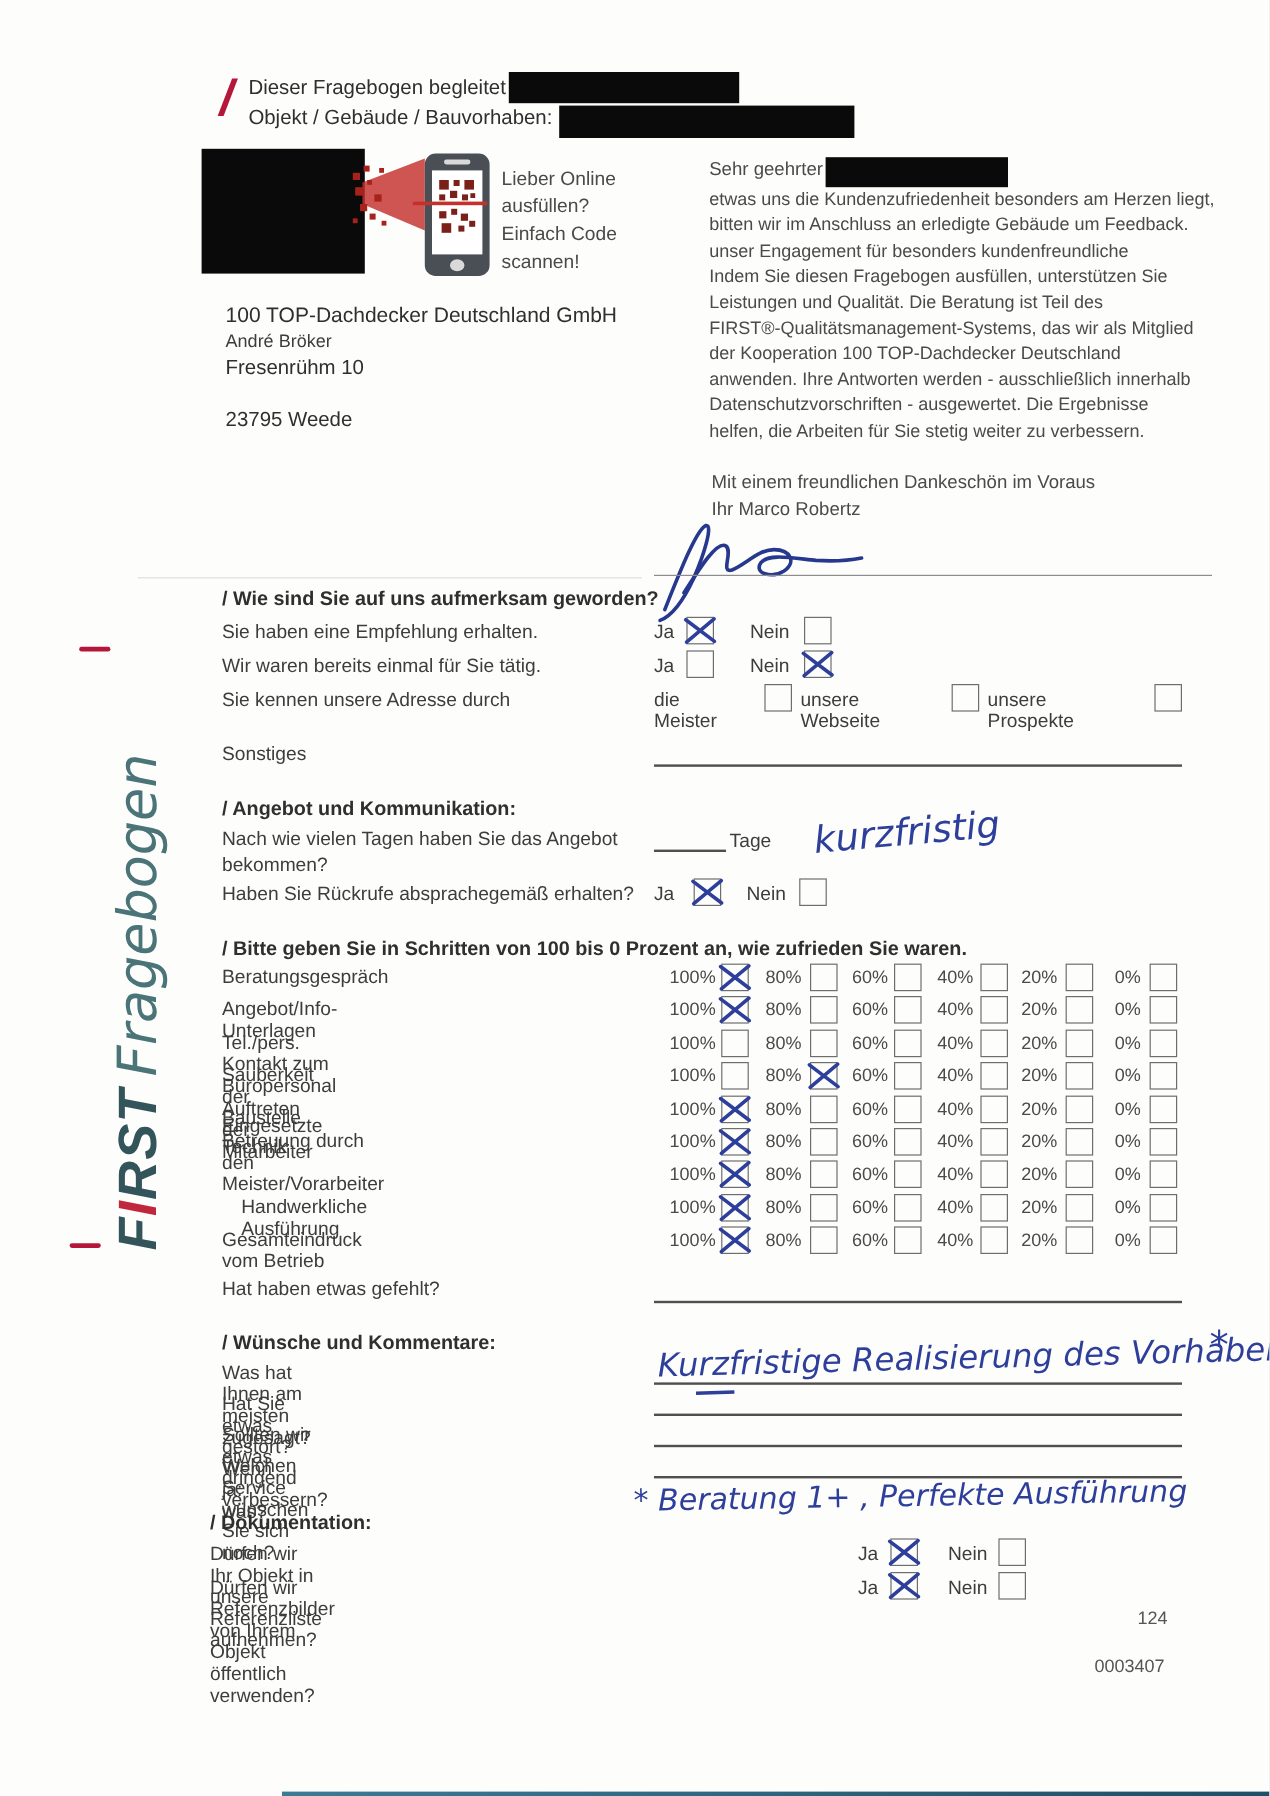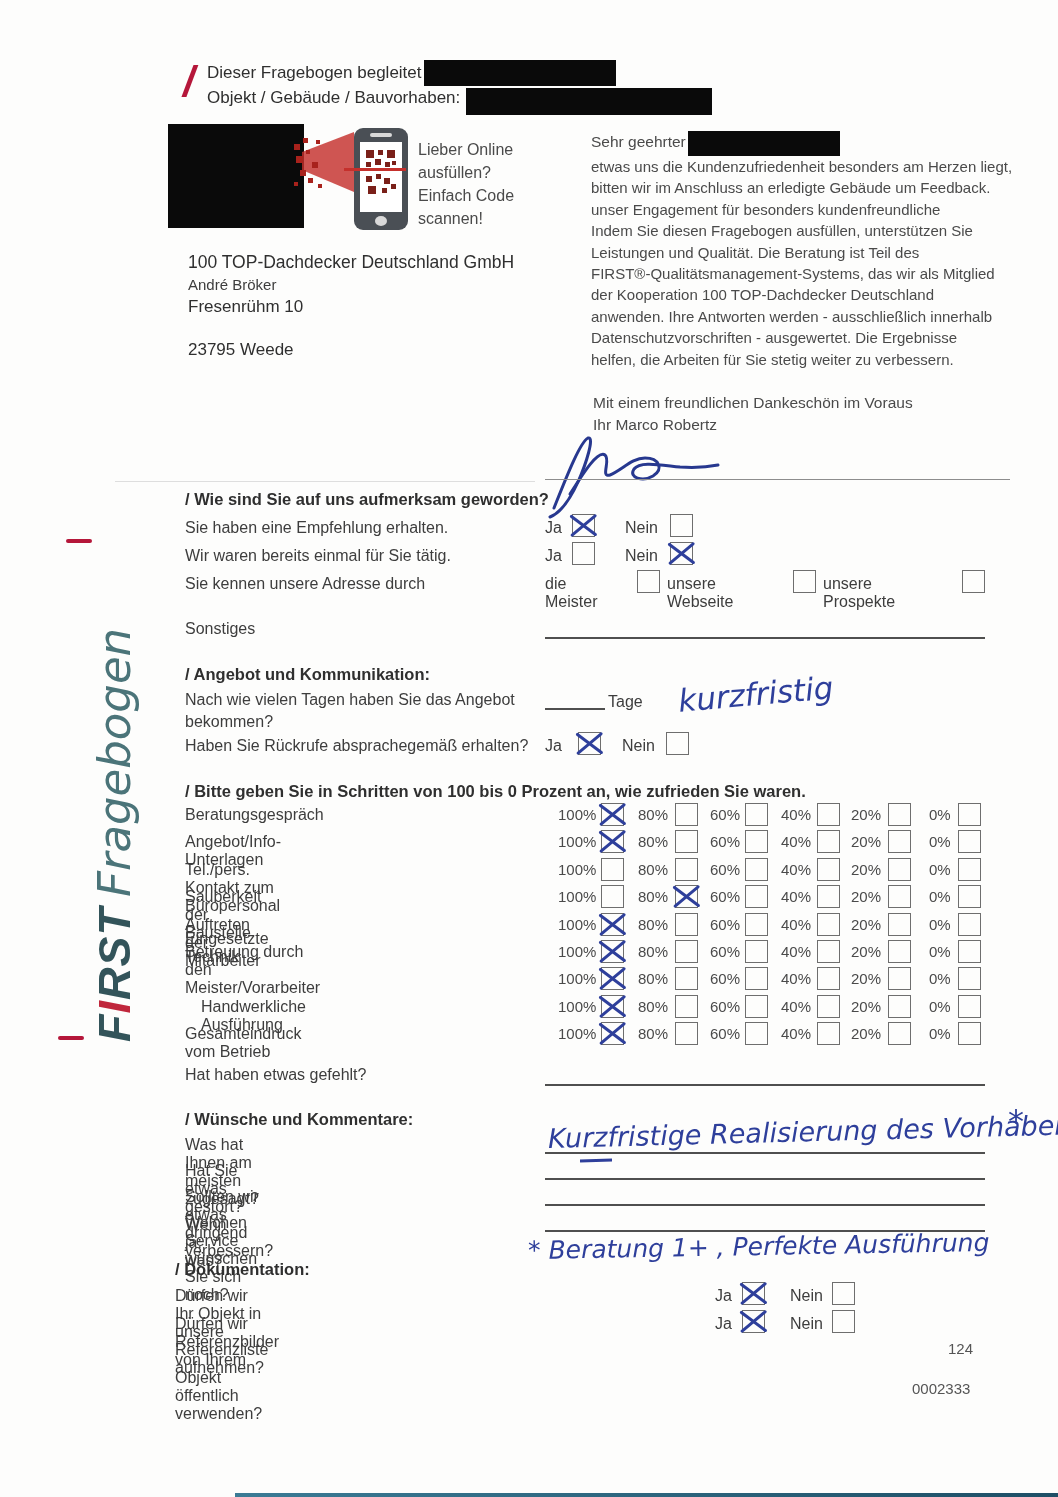--- a/index.html
+++ b/index.html
@@ -303,16 +303,16 @@
       <div class="q" style="left: 790px; top: 1287px;">Nein</div>
       <span class="cb" style="left: 832px; top: 1282px;"></span>
       <div class="q" style="left: 175px; top: 1315px;">Dürfen wir Referenzbilder von Ihrem Objekt öffentlich verwenden?</div>
       <div class="q" style="left: 715px; top: 1315px;">Ja</div>
       <span class="cb checked" style="left: 742px; top: 1310px;"></span>
       <div class="q" style="left: 790px; top: 1315px;">Nein</div>
       <span class="cb" style="left: 832px; top: 1310px;"></span>
     </div>
 
   <div class="abs" style="left:948px;top:1340px;font-size:15px;color:#555;">124</div>
-  <div class="abs" style="left:912px;top:1380px;font-size:15px;color:#555;">0002333</div>
+  <div class="abs" style="left:912px;top:1380px;font-size:15px;color:#555;">0003407</div>
 
   <div class="abs" style="left:235px;top:1493px;width:823px;height:4px;background:linear-gradient(90deg,#3b7b95,#1e4f66);"></div>
 </div>
 
 </body></html>

